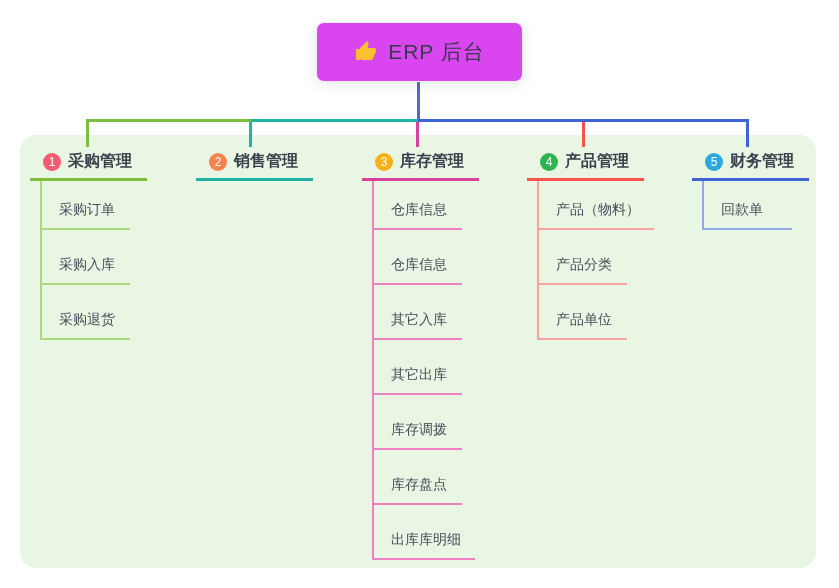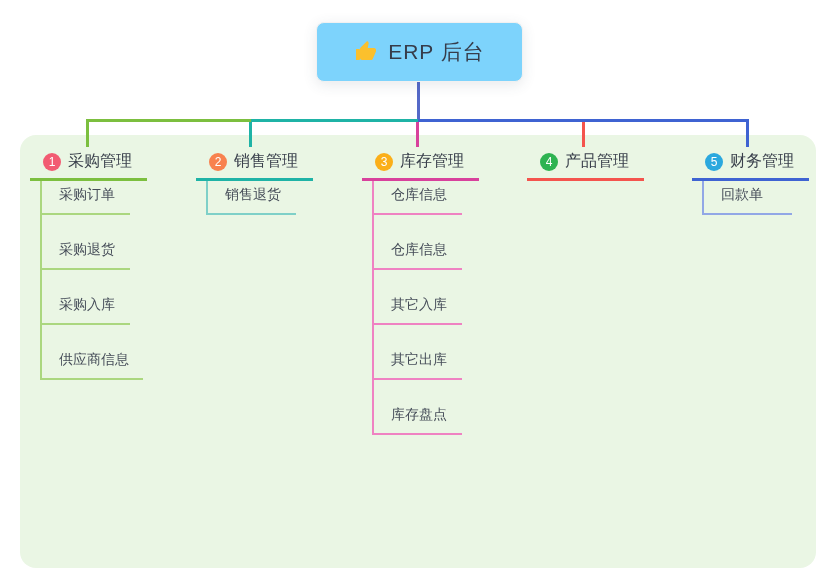--- a/index.html
+++ b/index.html
@@ -12,21 +12,21 @@
 
   
   .panel{
     position:absolute;left:20px;top:135px;width:796px;height:433px;
     background:#eaf6e4;border-radius:16px;
   }
 
   
   .root-card{
     position:absolute;left:316px;top:22px;width:207px;height:60px;
-    background:#7dd3fc;border-radius:8px;border:1px solid #f1f1f1;
+    background:#d946ef;border-radius:8px;border:1px solid #f1f1f1;
     box-shadow:0 3px 14px rgba(60,70,90,.12);
     display:flex;align-items:center;justify-content:center;gap:10px;
     box-sizing:border-box;
   }
   .root-card .root-label{
     font-size:21px;color:#363c4a;font-weight:500;letter-spacing:1px;
   }
   .thumb-icon{width:24px;height:24px;display:block;}
 
   
@@ -56,36 +56,36 @@
     width:117px;box-sizing:border-box;
     padding:4px 0 6px 13px;
     border-bottom:3px solid var(--main,#999);
   }
   .badge{
     width:18px;height:18px;border-radius:50%;flex:0 0 18px;
     background:var(--badge,#999);color:#fff;
     font-size:12px;line-height:18px;text-align:center;font-weight:500;
   }
   .branch-title .title-text{
-    font-size:16px;color:#3a404c;font-weight:400;white-space:nowrap;
+    font-size:16px;color:#3a404c;font-weight:700;white-space:nowrap;
   }
 
   .children{
     margin-left:10px;
     border-left:2px solid var(--light,#ccc);
   }
   .child{
     display:flex;align-items:flex-end;
     height:55px;box-sizing:border-box;
     width:fit-content;min-width:88px;
     padding:0 14px 9px 17px;
     border-bottom:2px solid var(--light,#ccc);
     font-size:14px;color:#464d59;white-space:nowrap;
   }
-  .child:first-child{height:34px;}
+  .child:first-child{height:49px;}
 </style>
 </head>
 <body>
 
 <div class="stage">
 
   <div class="panel"></div>
 
   <div class="vline root-vline" style="background: rgb(85, 105, 200);"></div>
   <div class="hline bus bus-1" style="background: rgb(124, 191, 63);"></div>
@@ -107,40 +107,34 @@
   <div class="branch branch-0" style="--main: #7cbf3f; --light: #abd77f; --badge: #f25b72;">
     <div class="branch-title">
       <span class="badge">1</span>
       <span class="title-text">采购管理</span>
     </div>
     <div class="children">
       <div class="child">
           <span>采购订单</span>
         </div>
       <div class="child">
-          <span>采购退货</span>
-        </div>
-      <div class="child">
           <span>采购入库</span>
         </div>
       <div class="child">
-          <span>供应商信息</span>
+          <span>采购退货</span>
         </div>
     </div>
   </div>
 
   <div class="branch branch-1" style="--main: #1fb3a6; --light: #7fd0c8; --badge: #f8824f;">
     <div class="branch-title">
       <span class="badge">2</span>
       <span class="title-text">销售管理</span>
     </div>
     <div class="children">
-      <div class="child">
-          <span>销售退货</span>
-        </div>
     </div>
   </div>
 
   <div class="branch branch-2" style="--main: #d8419c; --light: #ef82c2; --badge: #fbaf19;">
     <div class="branch-title">
       <span class="badge">3</span>
       <span class="title-text">库存管理</span>
     </div>
     <div class="children">
       <div class="child">
@@ -149,29 +143,46 @@
       <div class="child">
           <span>仓库信息</span>
         </div>
       <div class="child">
           <span>其它入库</span>
         </div>
       <div class="child">
           <span>其它出库</span>
         </div>
       <div class="child">
+          <span>库存调拨</span>
+        </div>
+      <div class="child">
           <span>库存盘点</span>
+        </div>
+      <div class="child">
+          <span>出库库明细</span>
         </div>
     </div>
   </div>
 
   <div class="branch branch-3" style="--main: #f4544d; --light: #f9a49e; --badge: #2eb351;">
     <div class="branch-title">
       <span class="badge">4</span>
       <span class="title-text">产品管理</span>
+    </div>
+    <div class="children">
+      <div class="child">
+          <span>产品（物料）</span>
+        </div>
+      <div class="child">
+          <span>产品分类</span>
+        </div>
+      <div class="child">
+          <span>产品单位</span>
+        </div>
     </div>
   </div>
 
   <div class="branch branch-4" style="--main: #3f63d2; --light: #92a7e6; --badge: #2ba8de;">
     <div class="branch-title">
       <span class="badge">5</span>
       <span class="title-text">财务管理</span>
     </div>
     <div class="children">
       <div class="child">

